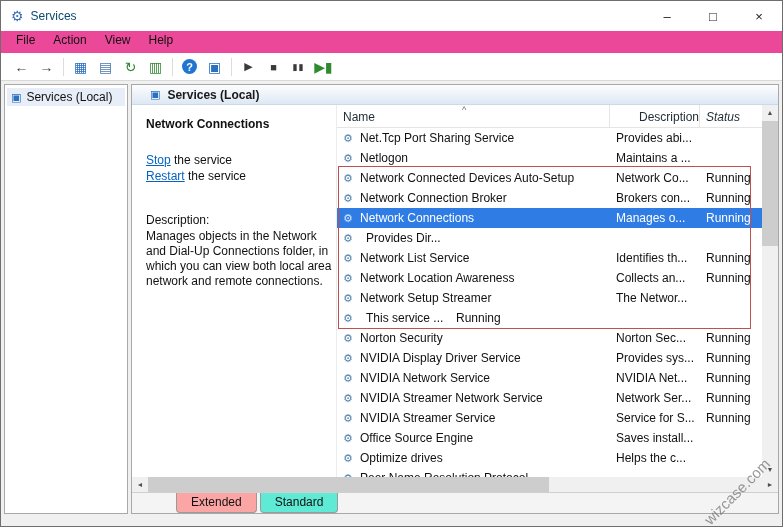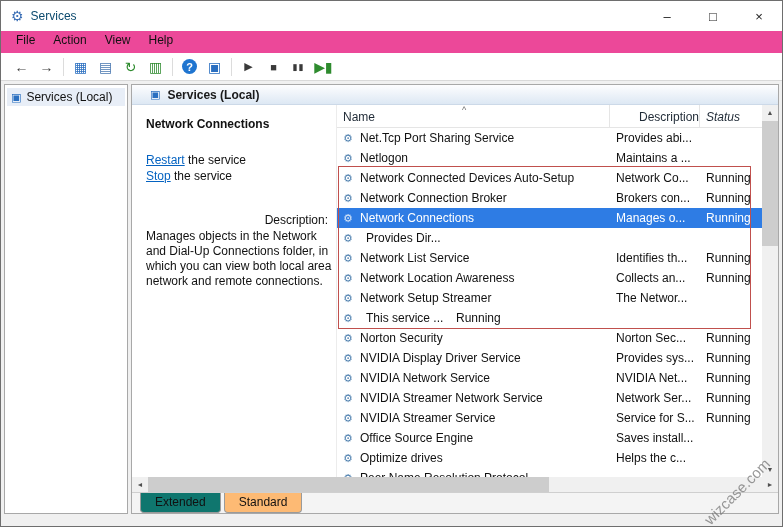--- a/index.html
+++ b/index.html
@@ -50,21 +50,21 @@
                  padding-left:18px; gap:7px; font-size:12px; font-weight:bold; color:#1a1a1a; }
   .main-header .hdr-icon { color:#2a6fc0; font-size:11px; font-weight:normal; }
 
   .content { flex:1; display:flex; overflow:hidden; }
 
   
   .desc-pane { width:204px; padding:12px 8px 0 14px; font-size:12px; color:#111; }
   .svc-title { font-weight:bold; margin-bottom:22px; }
   .svc-links div { margin-bottom:2px; }
   .link { color:#0563c1; text-decoration:underline; cursor:pointer; }
-  .desc-label { margin-top:30px;text-align:right; }
+  .desc-label { margin-top:30px; }
   .desc-text { margin-top:2px; width:188px; line-height:15px; }
 
   
   .list-area { flex:1; display:flex; flex-direction:column; position:relative;
                border-left:1px solid #ececec; overflow:hidden; }
   .list-header { display:flex; height:23px; font-size:12px; color:#1f2a36;
                  border-bottom:1px solid #e5e5e5; position:relative; flex:none; }
   .col { display:flex; align-items:flex-end; padding:0 0 3px 6px; border-right:1px solid #e5e5e5; }
   .col-name { flex:1; position:relative; }
   .col-desc { width:90px;justify-content:flex-end; }
@@ -91,22 +91,22 @@
   .vthumb { width:16px; height:125px; background:#cdcdcd; margin-top:1px; }
   .vspacer { flex:1; }
   .hscroll { height:15px; background:#f0f0f0; display:flex; align-items:center; flex:none; }
   .hthumb { height:15px; width:62%; background:#cdcdcd; }
   .hspacer { flex:1; }
 
   
   .tabbar { height:21px; background:#f4f4f4; border-top:1px solid #cfcfcf; display:flex;
             padding-left:8px; font-size:12px; color:#111; flex:none; }
   .tab { padding:2px 14px 3px 14px; border:1px solid #9a9a9a; border-top:none;
-         border-radius:0 0 4px 4px; margin-right:3px; background:#fdba74; }
-  .tab.active { background:#0f766e; }
+         border-radius:0 0 4px 4px; margin-right:3px; background:#5eead4; }
+  .tab.active { background:#fca5a5;margin-left:36px; }
 
   .watermark { position:absolute; right:2px; bottom:26px; transform:rotate(-45deg);
                transform-origin:center; color:rgba(125,125,125,0.8); font-size:15px;
                pointer-events:none; }
 </style>
 </head>
 <body>
 
 <div class="window">
 
@@ -162,24 +162,24 @@
         <span class="hdr-icon">▣</span>
         <span>Services (Local)</span>
       </div>
 
       <div class="content">
 
         <div class="desc-pane">
           <div class="svc-title">Network Connections</div>
           <div class="svc-links">
             <div>
+              <span class="link">Stop</span><span> the service</span>
+            </div>
+            <div>
               <span class="link">Restart</span><span> the service</span>
-            </div>
-            <div>
-              <span class="link">Stop</span><span> the service</span>
             </div>
           </div>
           <div class="desc-label">Description:</div>
           <div class="desc-text">Manages objects in the Network and Dial-Up Connections folder, in which you can view both local area network and remote connections.</div>
         </div>
 
         <div class="list-area">
 
           <div class="list-header">
             <div class="col col-name">

